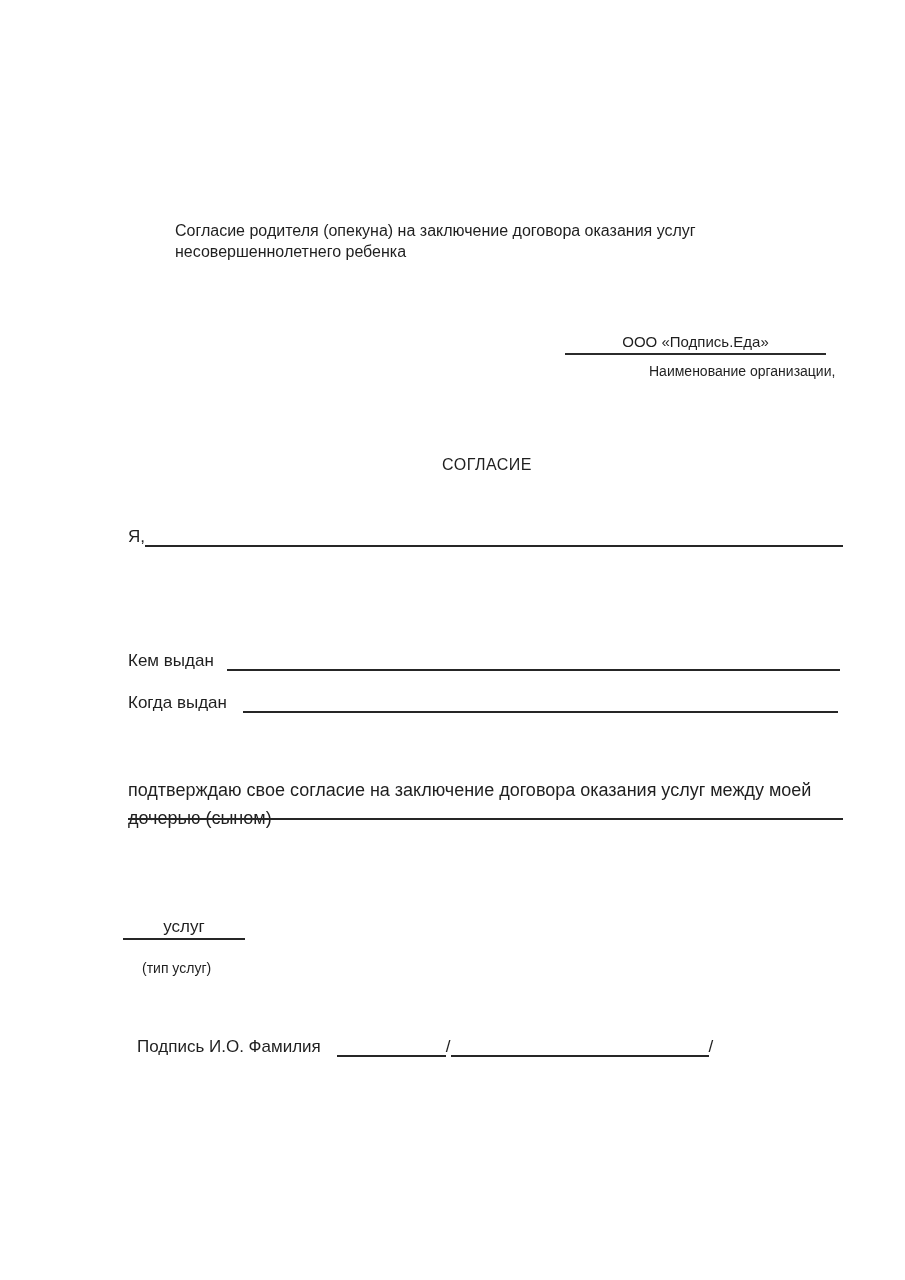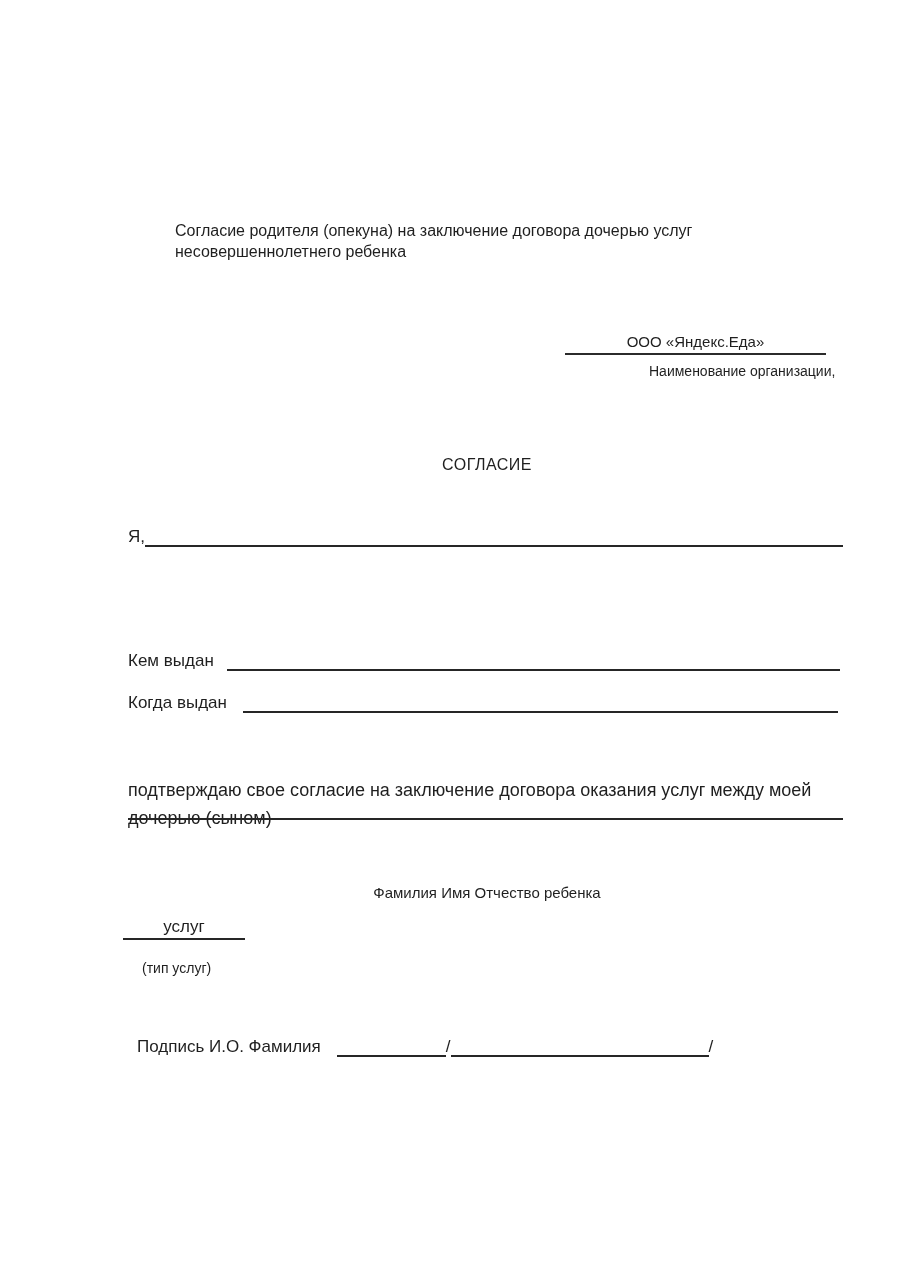--- a/index.html
+++ b/index.html
@@ -76,24 +76,24 @@
   .slash { align-self: flex-end; font-size: 17px; line-height: 20px; }
 
   .date-row { left: 135px; top: 1111px; height: 22px; width: 310px; }
   .date-row .seg3 { width: 156px; margin-left: 10px; }
 </style>
 </head>
 <body>
 
 <div class="page">
 
-  <div class="abs title">Согласие родителя (опекуна) на заключение договора дочерью услуг несовершеннолетнего ребенка</div>
+  <div class="abs title">Согласие родителя (опекуна) на заключение договора оказания услуг несовершеннолетнего ребенка</div>
 
   <div class="abs org-name-line">
-    <span>ООО «Яндекс.Еда»</span>
+    <span>ООО «Подпись.Еда»</span>
   </div>
   <div class="abs org-caption">Наименование организации,</div>
 
   <div class="abs heading">СОГЛАСИЕ</div>
 
   <div class="abs row row-i">
     <span class="lbl">Я,</span>
     <span class="fill"></span>
   </div>
 
@@ -105,21 +105,20 @@
 
   <div class="abs row row-issued-when">
     <span class="lbl">Когда выдан</span>
     <span class="fill"></span>
   </div>
 
   <div class="abs statement">подтверждаю свое согласие на заключение договора оказания услуг между моей дочерью (сыном)</div>
 
   <div class="abs line-full"></div>
 
-  <div class="abs caption caption-child">Фамилия Имя Отчество ребенка</div>
 
   <div class="abs service-line">
     <span>услуг</span>
   </div>
   <div class="abs service-caption">(тип услуг)</div>
 
   <div class="abs row sig-row">
     <span class="lbl">Подпись И.О. Фамилия</span>
     <span class="seg seg1"></span>
     <span class="slash">/</span>

